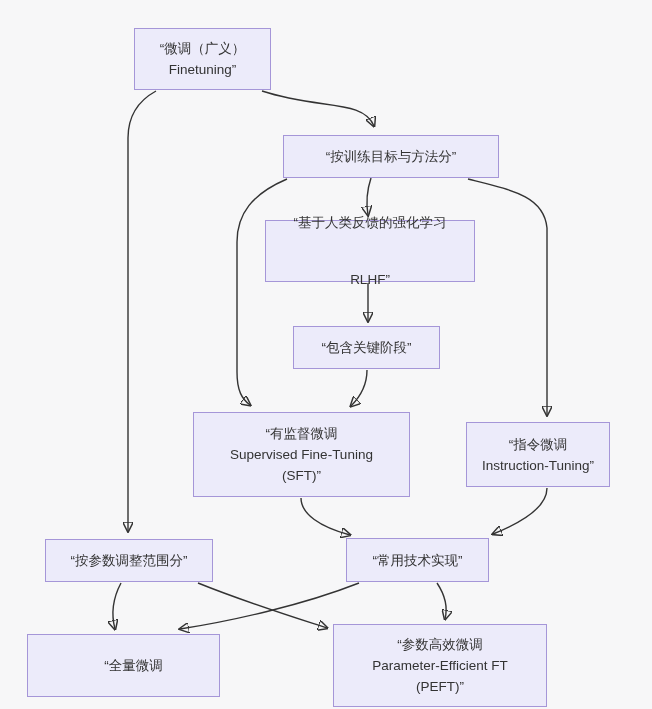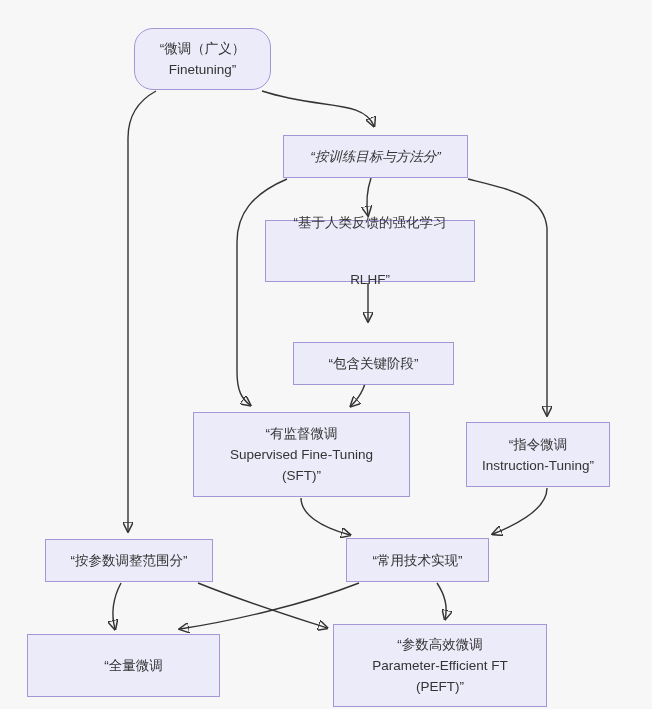--- a/index.html
+++ b/index.html
@@ -39,24 +39,24 @@
     border: 1px solid var(--node-border);
     color: var(--text);
     display: flex;
     flex-direction: column;
     align-items: center;
     justify-content: center;
     text-align: center;
     font-size: 13.5px;
     line-height: 21px;
   }
-  .n-finetuning { left:134px; top:28px;  width:137px; height:62px;border-radius:19px; }
-  .n-split-obj  { left:283px; top:135px; width:185px; height:43px;font-style:italic; }
+  .n-finetuning { left:134px; top:28px;  width:137px; height:62px; }
+  .n-split-obj  { left:283px; top:135px; width:216px; height:43px; }
   .n-rlhf       { left:265px; top:220px; width:210px; height:62px;gap:36px; }
-  .n-keystages  { left:293px; top:326px; width:161px; height:43px;margin-top:16px; }
+  .n-keystages  { left:293px; top:326px; width:147px; height:43px; }
   .n-sft        { left:193px; top:412px; width:217px; height:85px; }
   .n-instr      { left:466px; top:422px; width:144px; height:65px; }
   .n-scope      { left:45px;  top:539px; width:168px; height:43px; }
   .n-common     { left:346px; top:538px; width:143px; height:44px; }
   .n-fft        { left:27px;  top:634px; width:193px; height:63px;padding-left:20px; }
   .n-peft       { left:333px; top:624px; width:214px; height:83px; }
 </style>
 </head>
 <body>
 

